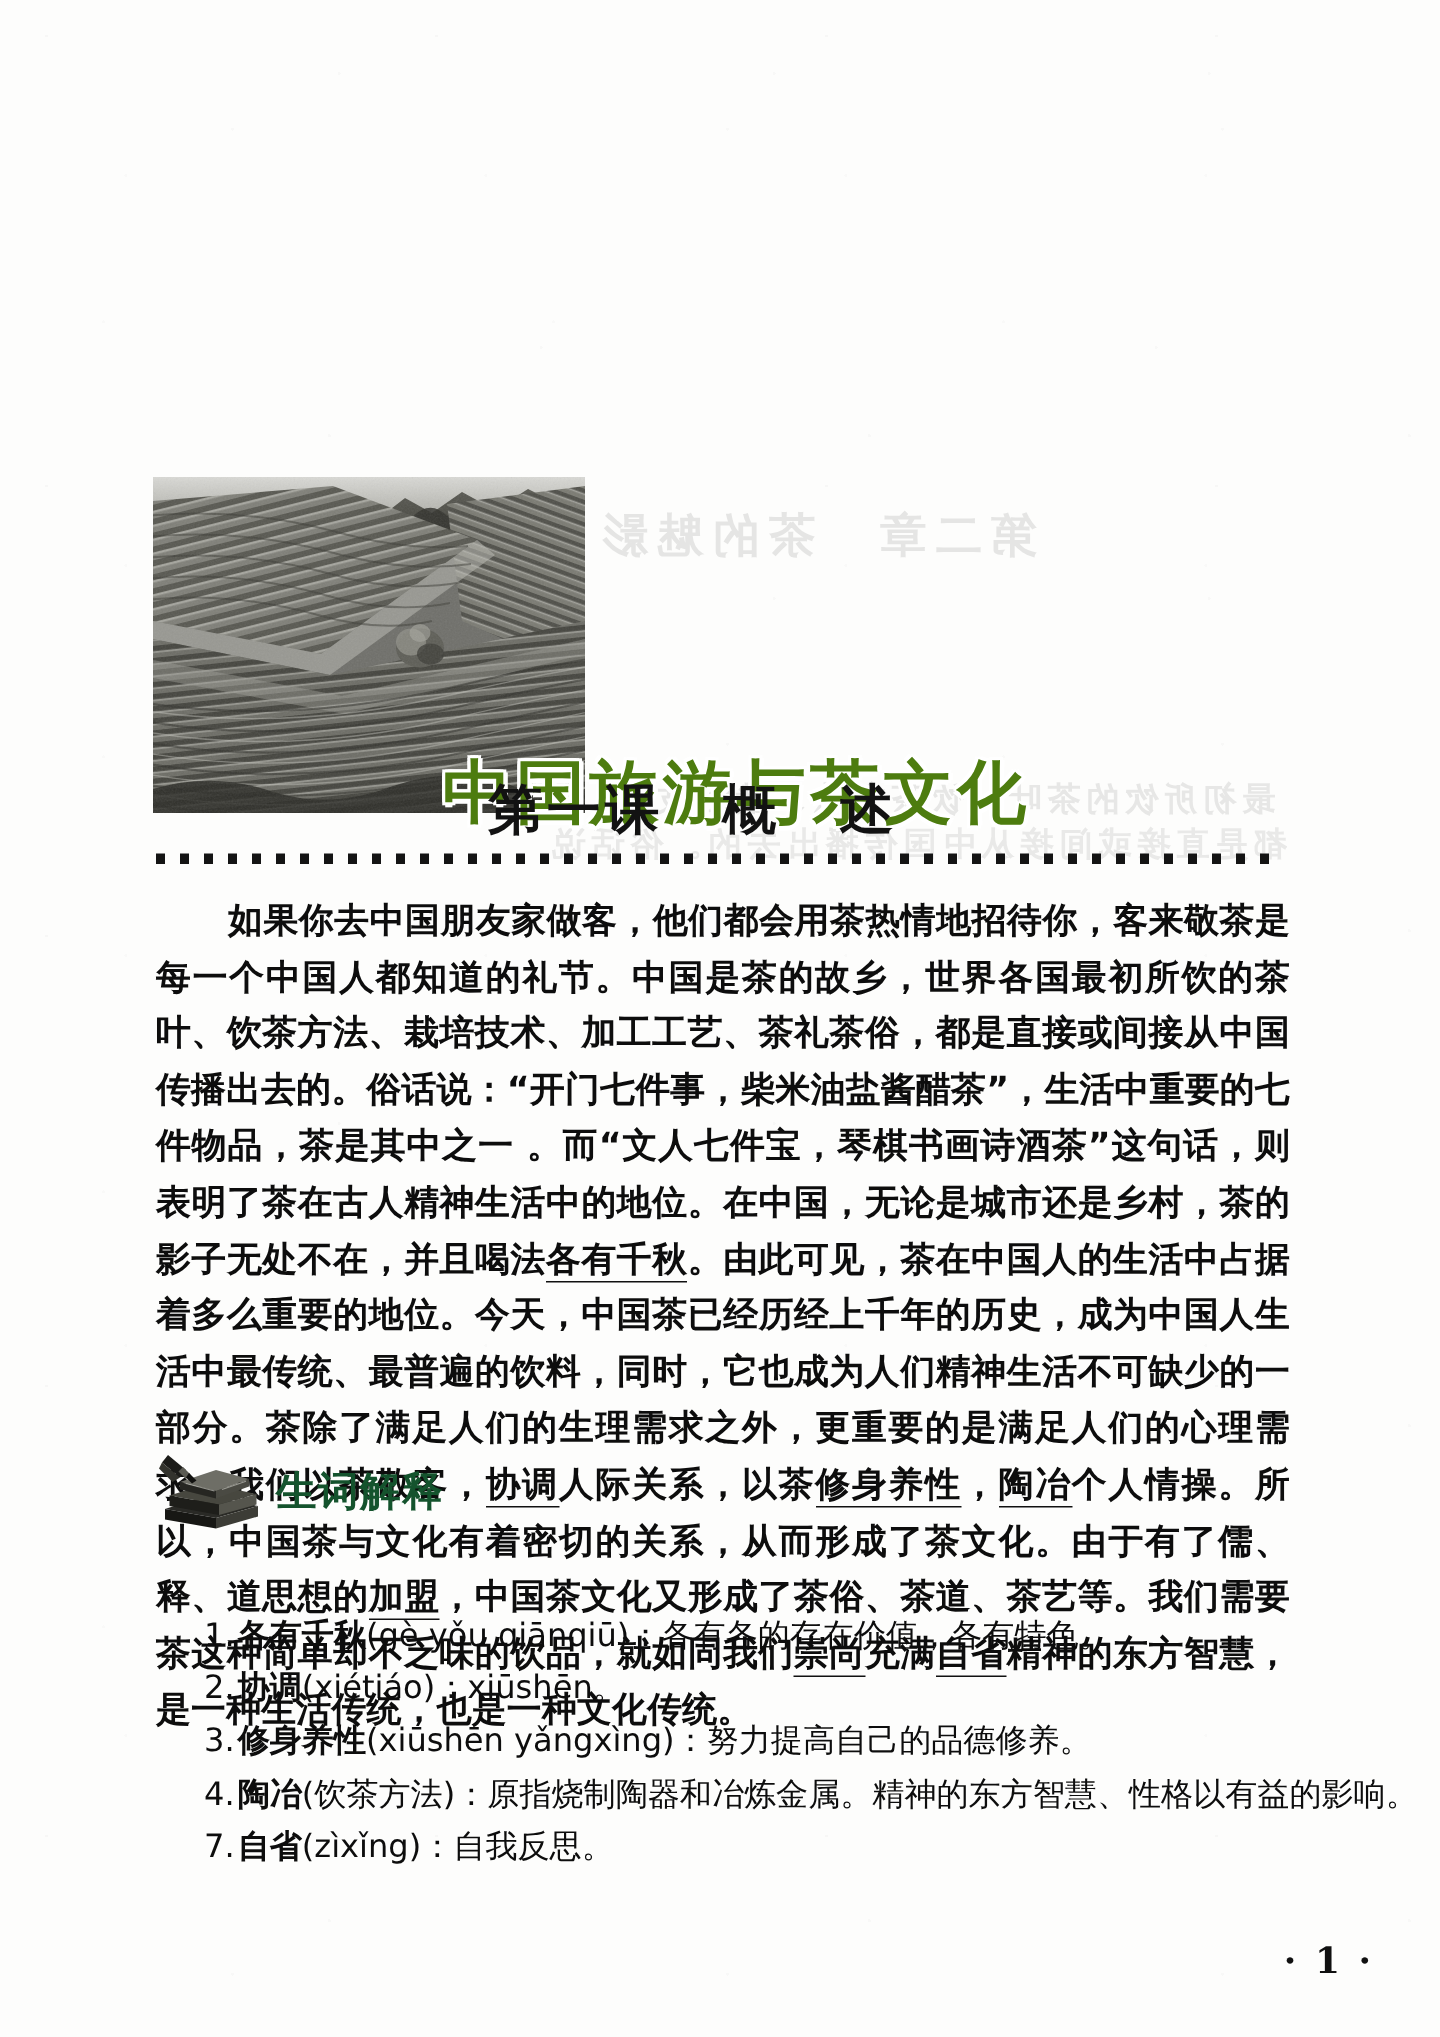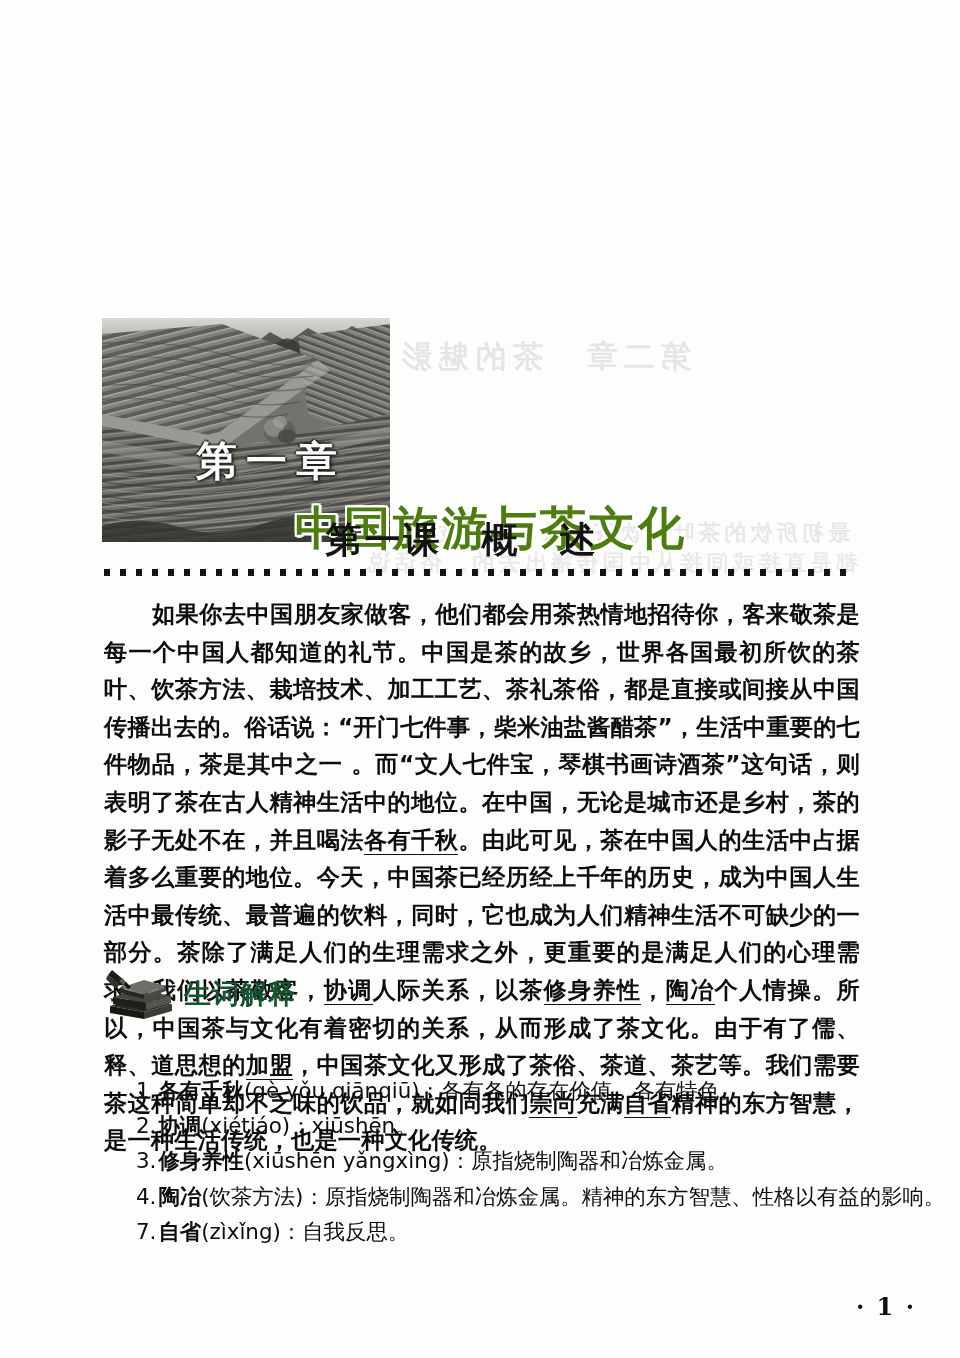--- a/index.html
+++ b/index.html
@@ -359,21 +359,20 @@
         <ellipse cx="185" cy="118" rx="9" ry="7" fill="#3f3f39" opacity="0.8"></ellipse>
         <ellipse cx="178" cy="104" rx="7" ry="6" fill="#a6a69f" opacity="0.6"></ellipse>
 
         <path d="M0,208 Q40,196 80,210 Q120,222 160,206 Q200,192 240,206 Q270,216 288,208 L288,224 L0,224 Z" fill="#2d2d28" opacity="0.85"></path>
 
         <rect x="0" y="0" width="288" height="224" filter="url(#grain)" fill="#888" opacity="0.4"></rect>
         <rect x="0" y="0" width="288" height="224" fill="none"></rect>
       </svg>
     </div>
 
-    <div class="chapter-label">第一章</div>
 
     <div class="chapter-title">中国旅游与茶文化</div>
 
     <div class="dot-rule"></div>
   </div>
 
   <div class="lesson-heading">第一课　概　述</div>
 
   <div class="body-text" id="body-paragraph">如果你去中国朋友家做客，他们都会用茶热情地招待你，客来敬茶是每一个中国人都知道的礼节。中国是茶的故乡，世界各国最初所饮的茶叶、饮茶方法、栽培技术、加工工艺、茶礼茶俗，都是直接或间接从中国传播出去的。俗话说：“开门七件事，柴米油盐酱醋茶”，生活中重要的七件物品，茶是其中之一 。而“文人七件宝，琴棋书画诗酒茶”这句话，则表明了茶在古人精神生活中的地位。在中国，无论是城市还是乡村，茶的影子无处不在，并且喝法<u>各有千秋</u>。由此可见，茶在中国人的生活中占据着多么重要的地位。今天，中国茶已经历经上千年的历史，成为中国人生活中最传统、最普遍的饮料，同时，它也成为人们精神生活不可缺少的一部分。茶除了满足人们的生理需求之外，更重要的是满足人们的心理需求。我们以茶敬客，<u>协调</u>人际关系，以茶<u>修身养性</u>，<u>陶冶</u>个人情操。所以，中国茶与文化有着密切的关系，从而形成了茶文化。由于有了儒、释、道思想的<u>加盟</u>，中国茶文化又形成了茶俗、茶道、茶艺等。我们需要茶这种简单却不乏味的饮品，就如同我们<u>崇尚</u>充满<u>自省</u>精神的东方智慧，是一种生活传统，也是一种文化传统。</div>
 
@@ -403,20 +402,20 @@
         <path d="M18,12 L23,17 L20,20 L15,15 Z" fill="#5b5b53"></path>
         <path d="M22,16 L27,21 L24,23 L20,19 Z" fill="#121210"></path>
       </svg>
     </div>
     <div class="vocab-title">生词解释</div>
   </div>
 
   <ul class="vocab-list" id="vocab-list">
       <li class="vocab-item"><span class="num">1.</span><span class="word">各有千秋</span><span class="pinyin">(gè yǒu qiānqiū)</span><span class="gloss">：各有各的存在价值，各有特色。</span></li>
       <li class="vocab-item"><span class="num">2.</span><span class="word">协调</span><span class="pinyin">(xiétiáo)</span><span class="gloss">：xiūshēn。</span></li>
-      <li class="vocab-item"><span class="num">3.</span><span class="word">修身养性</span><span class="pinyin">(xiūshēn yǎngxìng)</span><span class="gloss">：原指烧制陶器和冶炼金属。</span></li>
+      <li class="vocab-item"><span class="num">3.</span><span class="word">修身养性</span><span class="pinyin">(xiūshēn yǎngxìng)</span><span class="gloss">：努力提高自己的品德修养。</span></li>
       <li class="vocab-item"><span class="num">4.</span><span class="word">陶冶</span><span class="pinyin">(饮茶方法)</span><span class="gloss">：原指烧制陶器和冶炼金属。精神的东方智慧、性格以有益的影响。</span></li>
       <li class="vocab-item"><span class="num">7.</span><span class="word">自省</span><span class="pinyin">(zìxǐng)</span><span class="gloss">：自我反思。</span></li>
     </ul>
 
   <div class="page-number">· 1 ·</div>
 
 </div>
 
 </body></html>

